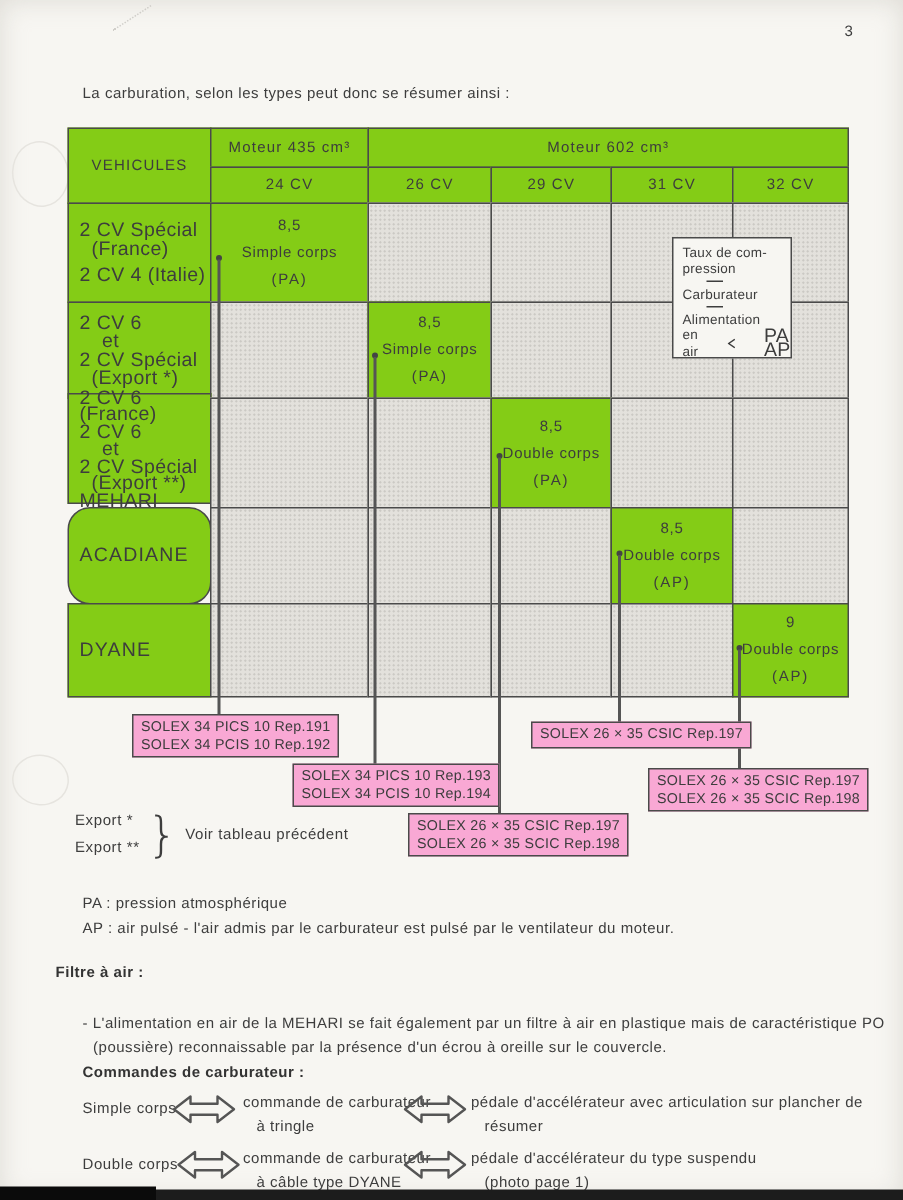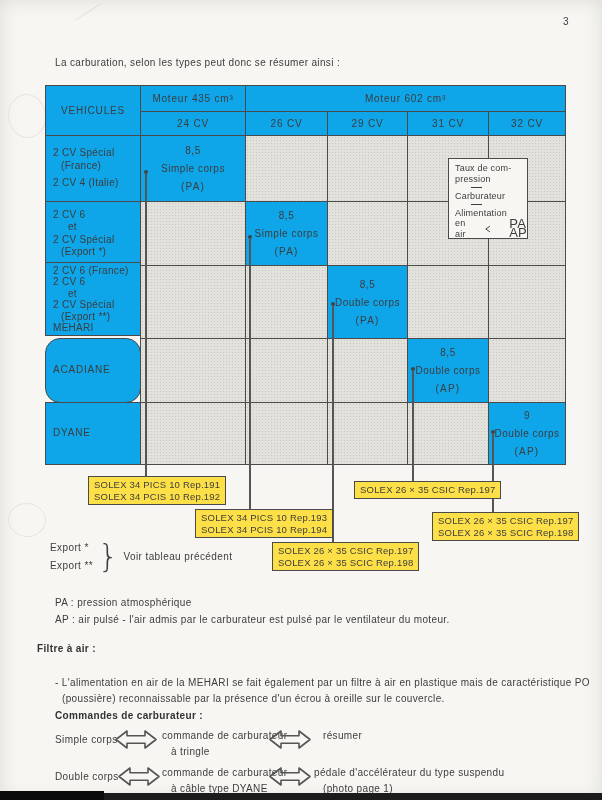--- a/index.html
+++ b/index.html
@@ -5,40 +5,40 @@
   html,body{margin:0;padding:0;}
   .page{
     position:relative;width:602px;height:800px;overflow:hidden;
     background:#f7f6f2;
     box-shadow:inset 0 0 18px rgba(190,186,178,.45);
     font-family:"Liberation Sans",sans-serif;color:#3d3d3d;
   }
   .txt{position:absolute;font-size:10px;letter-spacing:.35px;white-space:nowrap;}
   .bold{font-weight:bold;color:#333;}
   
-  .cell{position:absolute;border:1px solid #4a4a4a;box-sizing:border-box;background:#0ea5e9;}
+  .cell{position:absolute;border:1px solid #4a4a4a;box-sizing:border-box;background:#84cc16;}
   .shaded{
     background-color:#e3e1dc;
     background-image:radial-gradient(#c9c7c2 .7px, transparent .8px);
     background-size:3px 3px;
   }
   .hdr{display:flex;align-items:center;justify-content:center;font-size:10px;letter-spacing:.8px;}
-  .vehcell{display:flex;flex-direction:column;justify-content:center;padding-left:7px;font-size:10px;line-height:12.5px;letter-spacing:.3px;}
+  .vehcell{display:flex;flex-direction:column;justify-content:center;padding-left:7px;font-size:13px;line-height:12.5px;letter-spacing:.3px;}
   .vehcell .ind1{padding-left:8px;}
   .vehcell .ind2{padding-left:15px;}
   .vehcell .gap{margin-top:5px;}
   .vehcell.tight{line-height:11.5px;}
   .contentcell{display:flex;flex-direction:column;align-items:center;justify-content:center;gap:7px;font-size:10px;letter-spacing:.5px;}
   .contentcell .air{letter-spacing:1.2px;}
   
   .leader{position:absolute;width:1.5px;background:#555;}
   .dot{position:absolute;width:4px;height:4px;border-radius:50%;background:#444;}
   
   .callout{
-    position:absolute;background:#fde047;border:1px solid #4a4a4a;
+    position:absolute;background:#f9a8d4;border:1px solid #4a4a4a;
     padding:2px 5px;font-size:9.5px;line-height:11.5px;letter-spacing:.2px;white-space:nowrap;
   }
   
   .legend{
     position:absolute;left:448px;top:158px;width:80px;height:81px;box-sizing:border-box;
     background:#f7f6f2;border:1.5px solid #4a4a4a;padding:4px 0 0 6px;
     font-size:9px;line-height:10.5px;letter-spacing:.2px;
   }
   .legend .dash{width:11px;height:1.5px;background:#3d3d3d;margin:2.5px 0 2.5px 16px;}
   .legend .airline{display:flex;align-items:center;gap:19px;}
@@ -245,20 +245,21 @@
     <polygon points="2,11.5 13,3 13,7.8 31,7.8 31,3 42,11.5 31,20 31,15.2 13,15.2 13,20" fill="none" stroke="#555" stroke-width="1.6" stroke-linejoin="round"></polygon>
   </svg>
   <div class="ctrl-block" style="left:162px;top:728px;">
     <div>commande de carburateur</div>
     <div class="l2">à tringle</div>
   </div>
   <svg class="arrow" style="left:268px;top:728px;" width="44" height="23" viewBox="0 0 44 23">
     <polygon points="2,11.5 13,3 13,7.8 31,7.8 31,3 42,11.5 31,20 31,15.2 13,15.2 13,20" fill="none" stroke="#555" stroke-width="1.6" stroke-linejoin="round"></polygon>
   </svg>
   <div class="ctrl-block" style="left:314px;top:728px;">
+    <div>pédale d'accélérateur avec articulation sur plancher de</div>
     <div class="l2">résumer</div>
   </div>
 
   <div class="ctrl-label" style="left:55px;top:771px;">Double corps</div>
   <svg class="arrow" style="left:117px;top:765px;" width="44" height="23" viewBox="0 0 44 23">
     <polygon points="2,11.5 13,3 13,7.8 31,7.8 31,3 42,11.5 31,20 31,15.2 13,15.2 13,20" fill="none" stroke="#555" stroke-width="1.6" stroke-linejoin="round"></polygon>
   </svg>
   <div class="ctrl-block" style="left:162px;top:765px;">
     <div>commande de carburateur</div>
     <div class="l2">à câble type DYANE</div>

